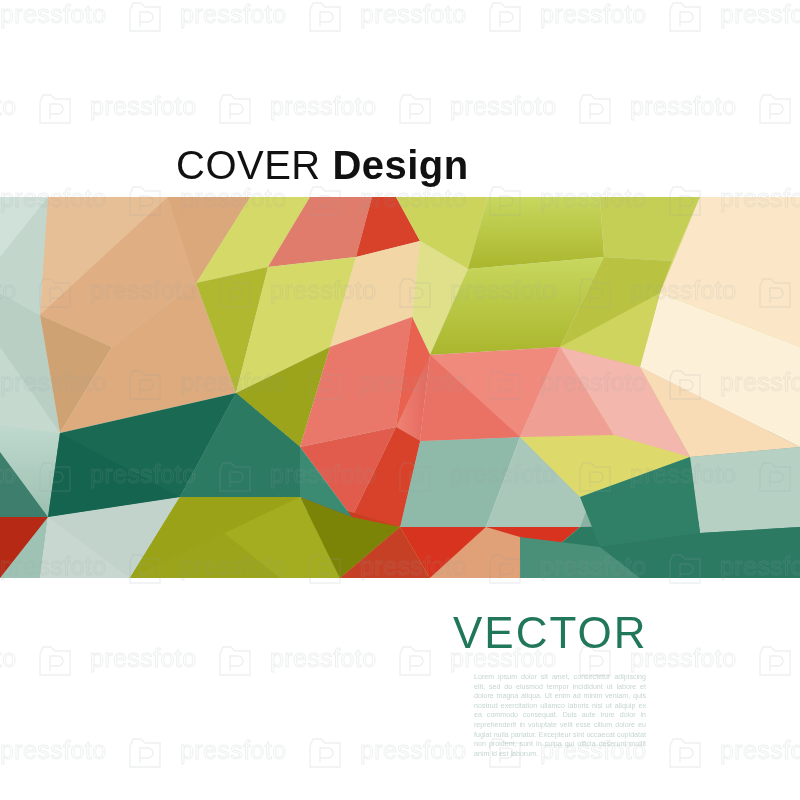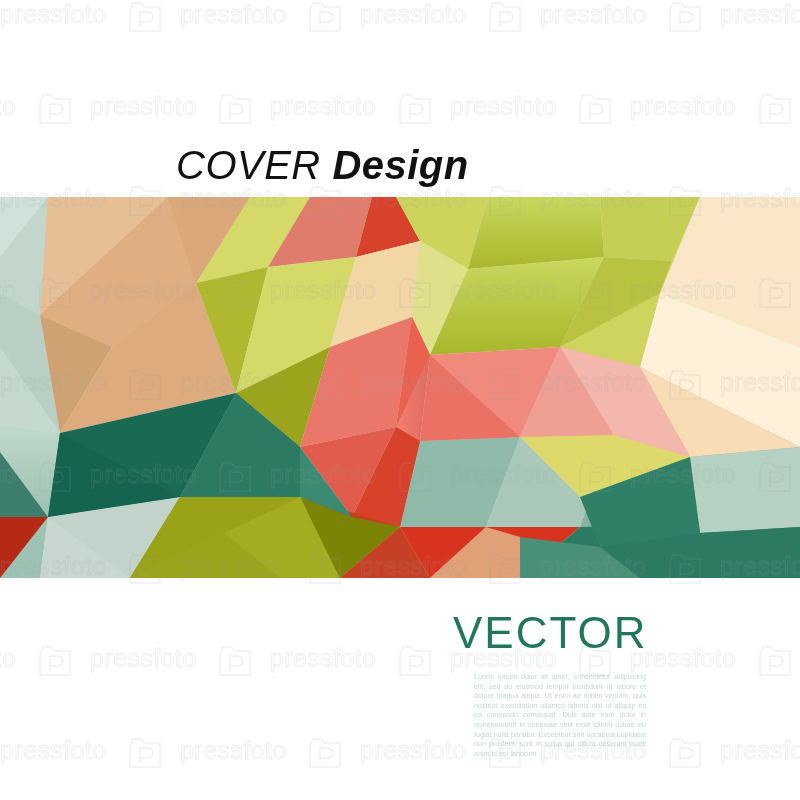--- a/index.html
+++ b/index.html
@@ -21,21 +21,20 @@
   
   #cover-heading {
     position: absolute;
     left: 176px;
     top: 142px;
     font-size: 40px;
     line-height: 46px;
     letter-spacing: 0.5px;
     white-space: nowrap;
     color: #111111;
-    font-style: italic;
   }
   #cover-heading .word-light {
     font-weight: 300;
     font-stretch: condensed;
     font-family: "Liberation Sans Narrow", "Liberation Sans", sans-serif;
   }
   #cover-heading .word-bold {
     font-weight: 700;
     font-family: "Liberation Sans Narrow", "Liberation Sans", sans-serif;
   }

